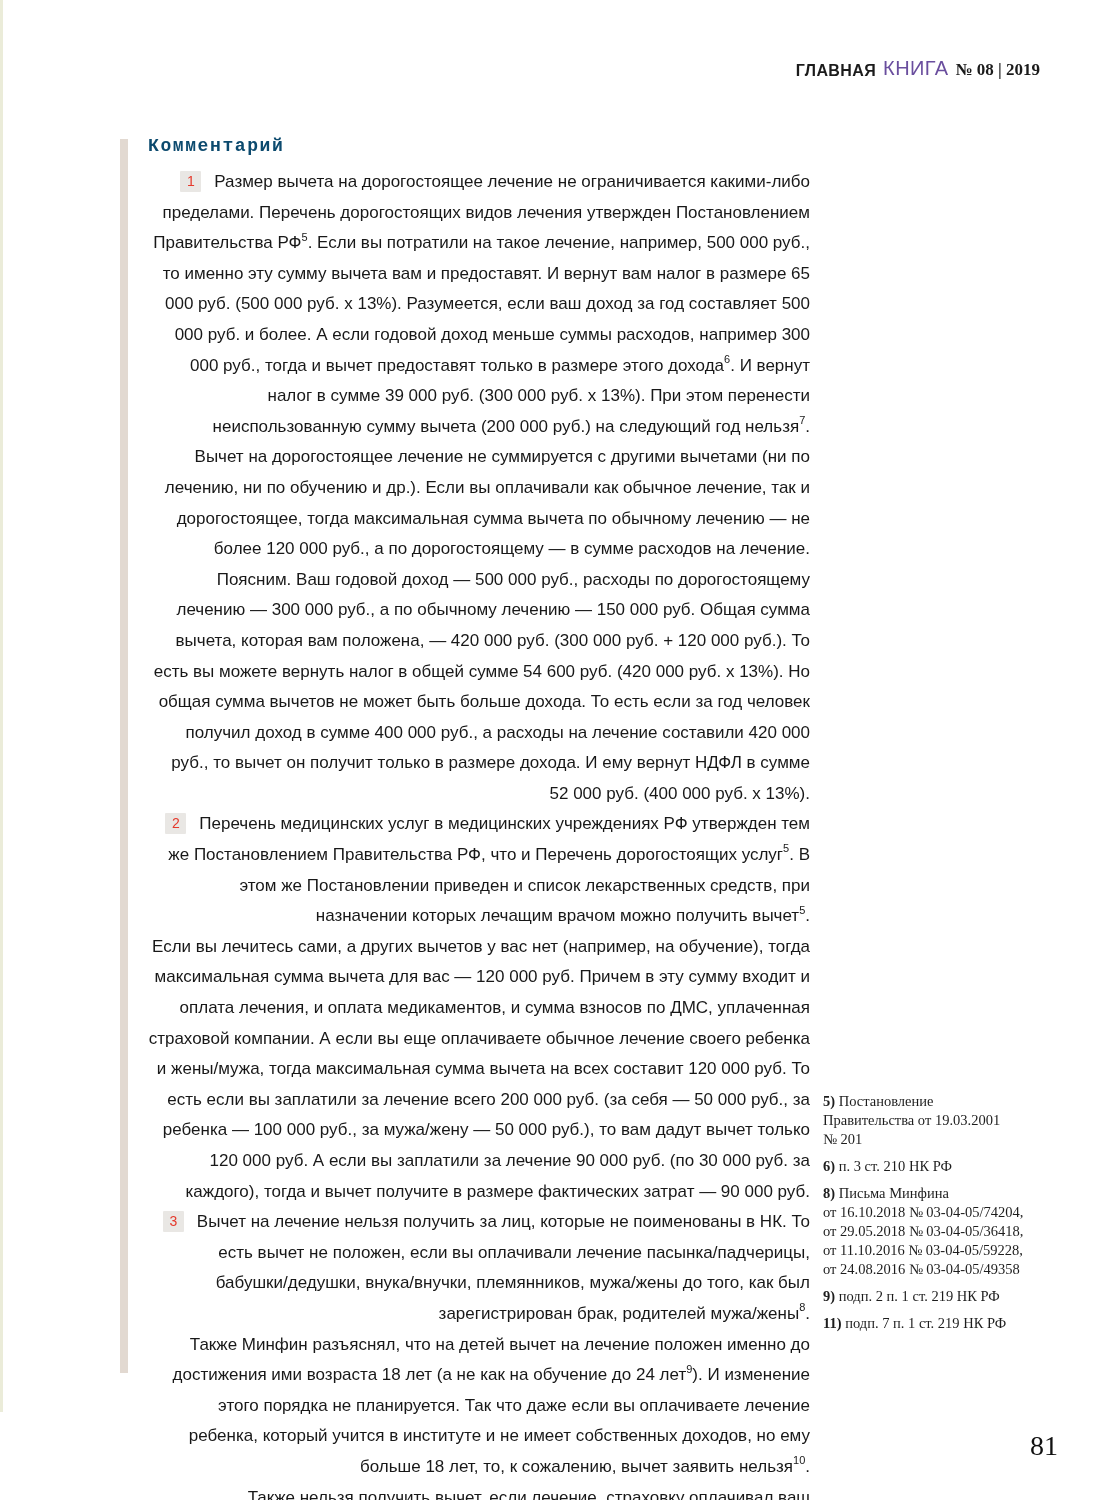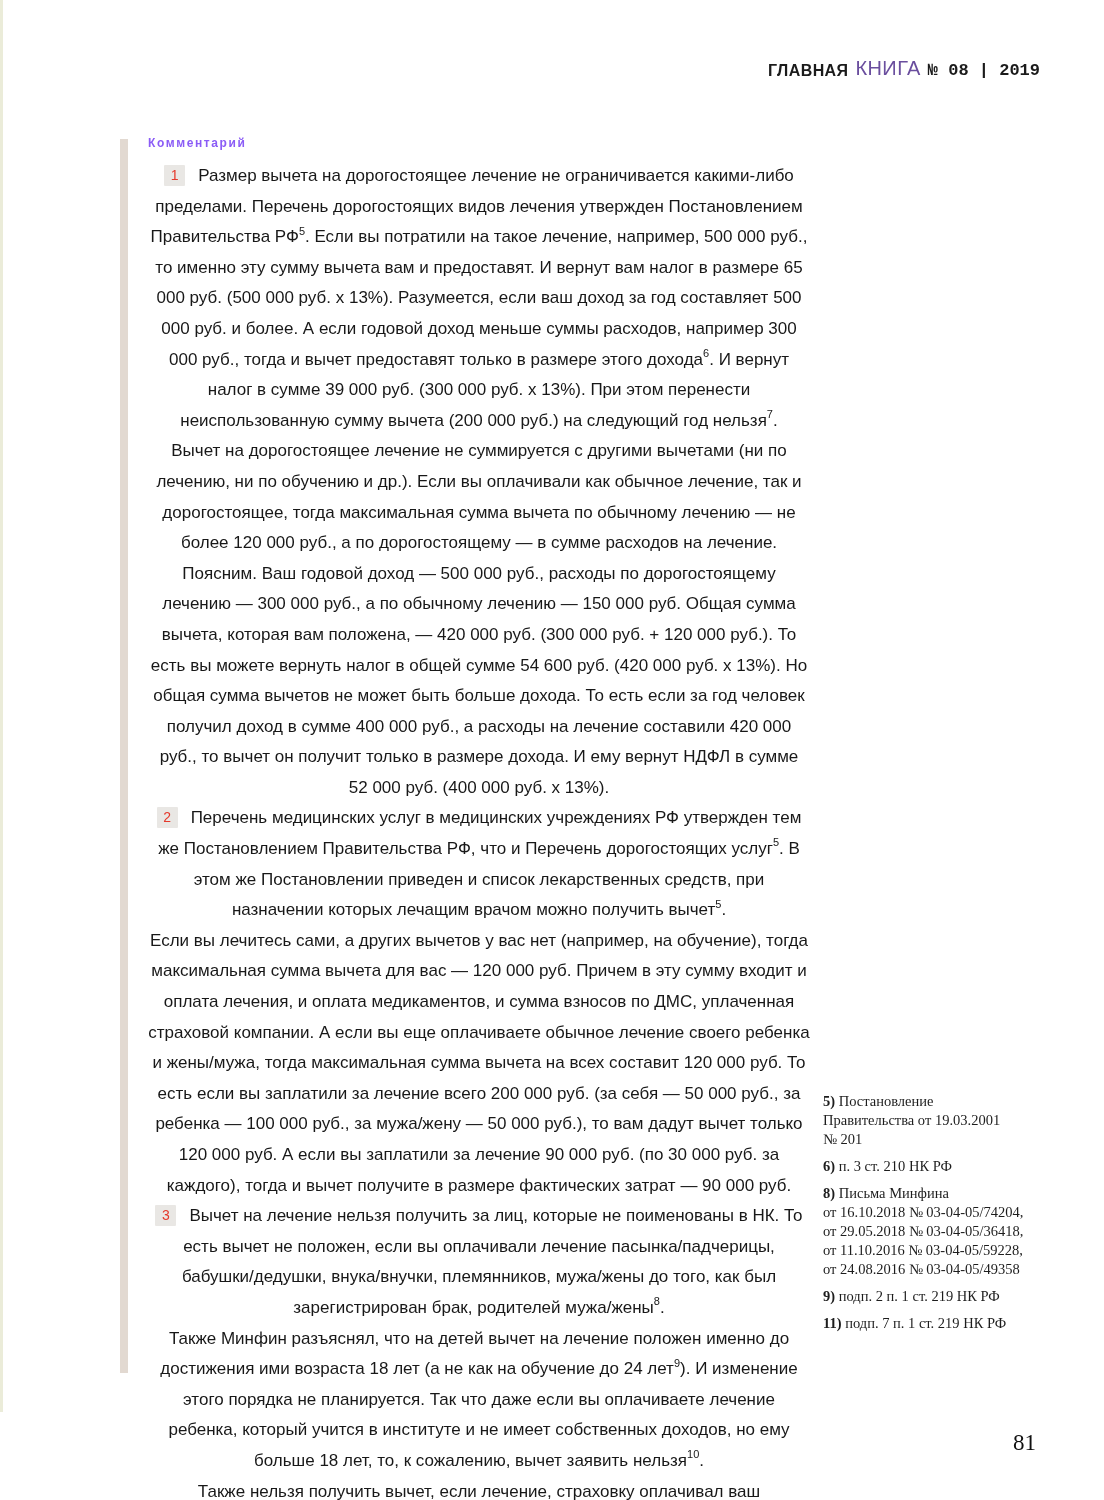--- a/index.html
+++ b/index.html
@@ -27,34 +27,34 @@
   }
   .brand-black{
     font-family:"Liberation Sans",sans-serif;
     font-weight:800;font-size:16px;letter-spacing:.4px;color:#1b1b1b;
   }
   .brand-accent{
     font-family:"Liberation Sans",sans-serif;
     font-weight:400;font-size:20px;letter-spacing:.4px;color:#6a4e9e;
   }
   .issue{
-    font-family:Liberation Mono, monospace;
+    font-family:Liberation Serif, serif;
     font-weight:700;font-size:17px;color:#1b1b1b;
   }
   
   .article{
     position:absolute;left:148px;top:136px;width:662px;
   }
   .section-title{
-    font-size:12px;font-weight:700;letter-spacing:1.6px;
-    color:#8b5cf6;margin:0 0 11px 0;
+    font-size:18px;font-weight:700;letter-spacing:1.6px;
+    color:#0c4a6e;margin:0 0 11px 0;font-family:Liberation Mono, monospace;
   }
   .para{
     margin:0;font-size:17px;line-height:30.6px;color:#181818;
-    text-align:center;
+    text-align:right;
   }
   .para sup{
     font-size:11px;line-height:0;position:relative;top:-1px;
   }
   .badge{
     display:inline-flex;align-items:center;justify-content:center;
     width:21px;height:21px;margin-right:13px;
     background:#e9e7e4;color:#e5392c;
     font-size:14px;font-weight:400;
     vertical-align:1px;border-radius:1px;
@@ -64,23 +64,23 @@
     position:absolute;left:823px;top:1092px;width:230px;
     font-family:"Liberation Serif",serif;
     font-size:14.5px;line-height:19px;color:#1d1d1d;
   }
   .footnote{
     margin:0 0 8px 0;white-space:pre-line;
   }
   .footnote b{font-weight:700;}
   
   .page-number{
-    position:absolute;top:1430px;right:68px;
+    position:absolute;top:1430px;right:46px;
     font-family:"Liberation Serif",serif;
-    font-size:23px;color:#111111;
+    font-size:28px;color:#111111;
   }
 </style>
 </head>
 <body>
 
 <div class="page">
 
   <div class="left-edge-line"></div>
   <div class="margin-rule"></div>
 

